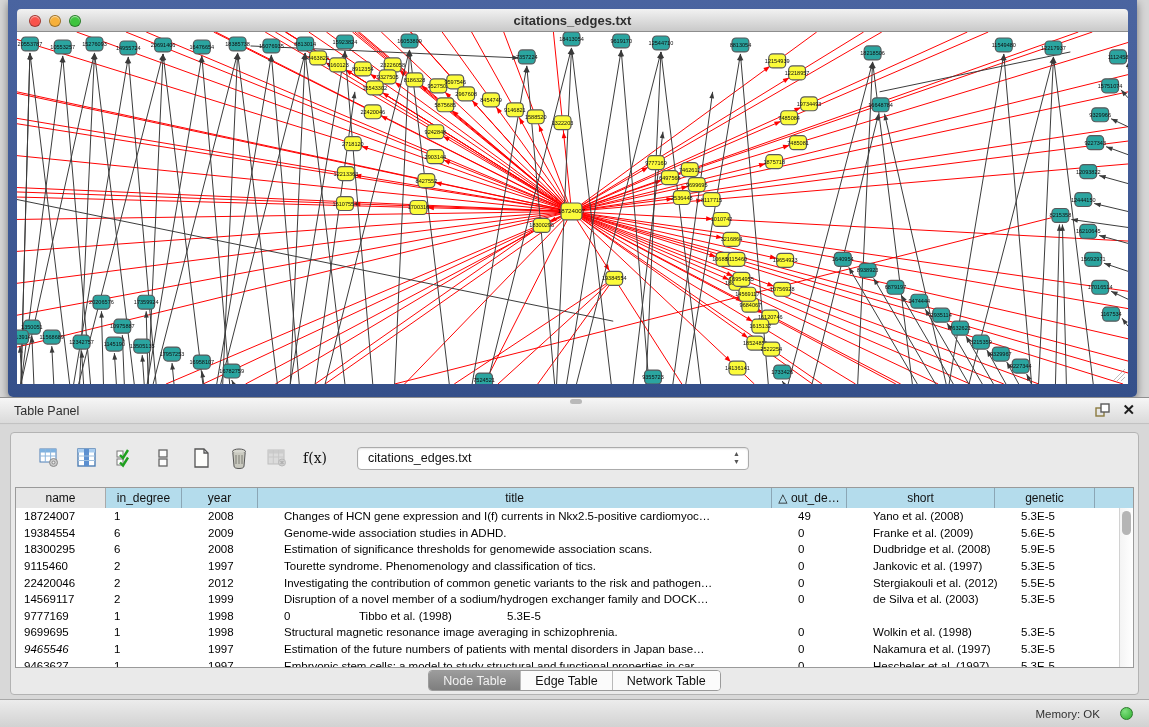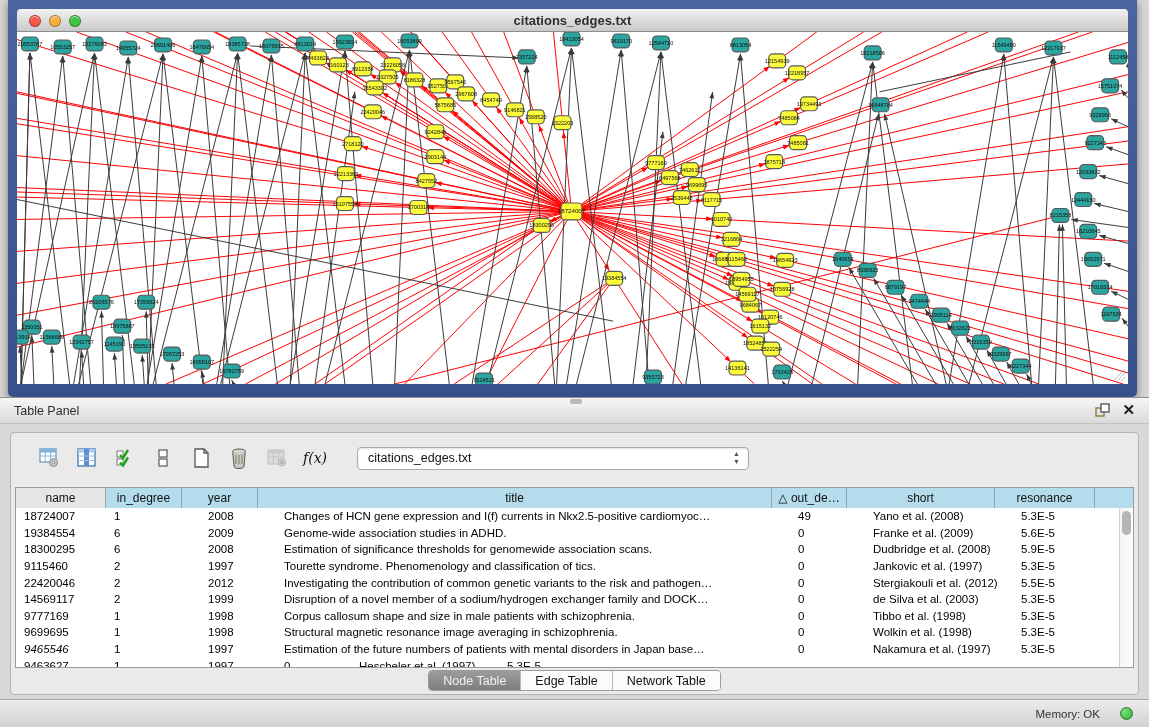--- a/index.html
+++ b/index.html
@@ -52,21 +52,21 @@
   
   #panel-body { position:absolute; left:0; top:425px; width:100%; bottom:28px; background:#d8d8d8; }
   #table-card {
     position:absolute; left:10px; top:7px; right:10px; bottom:4px;
     background:#eaeaea; border:1px solid #b3b3b3; border-radius:4px;
   }
   #toolbar { position:absolute; left:0; top:0; right:0; height:50px;
              display:flex; align-items:center; padding-left:26px; gap:14px; }
   .tool { width:24px; height:24px; display:flex; align-items:center; justify-content:center; cursor:default; }
   .tool svg { display:block; }
-  .fx-glyph { font-family:"DejaVu Serif", serif; font-style:italic; font-size:14px; color:#111; }
+  .fx-glyph { font-family:"DejaVu Serif", serif; font-size:14px; color:#111; }
   #table-selector {
     margin-left:16px; width:392px; height:23px; background:#fff;
     border:1px solid #ababab; border-radius:4px; position:relative;
     display:flex; align-items:center; padding-left:10px;
     box-shadow:inset 0 1px 2px rgba(0,0,0,.12);
   }
   #selector-value { font-size:12.5px; color:#111; }
   #selector-stepper { position:absolute; right:8px; top:2px; font-size:7px; color:#555;
                       line-height:8px; text-align:center; }
 
@@ -756,21 +756,21 @@
         </div>
 
       <div id="table-wrap">
         <div id="thead">
             <div class="th gray" style="width: 90px;">name</div>
             <div class="th" style="width: 76px;">in_degree</div>
             <div class="th" style="width: 76px;">year</div>
             <div class="th" style="width: 514px;">title</div>
             <div class="th" style="width: 75px;">△ out_de…</div>
             <div class="th" style="width: 148px;">short</div>
-            <div class="th" style="width: 100px;">resonance</div>
+            <div class="th" style="width: 100px;">genetic</div>
             <div class="th fill"></div>
           </div>
         <div id="tbody">
             <div class="tr">
               <div class="td" style="width: 90px;">18724007</div>
               <div class="td" style="width: 94px;">1</div>
               <div class="td" style="width: 76px;">2008</div>
               <div class="td" style="width: 514px;">Changes of HCN gene expression and I(f) currents in Nkx2.5-positive cardiomyoc…</div>
               <div class="td" style="width: 75px;">49</div>
               <div class="td" style="width: 148px;">Yano et al. (2008)</div>
@@ -818,21 +818,20 @@
               <div class="td" style="width: 76px;">1999</div>
               <div class="td" style="width: 514px;">Disruption of a novel member of a sodium/hydrogen exchanger family and DOCK…</div>
               <div class="td" style="width: 75px;">0</div>
               <div class="td" style="width: 148px;">de Silva et al. (2003)</div>
               <div class="td" style="width: 100px;">5.3E-5</div>
             </div>
             <div class="tr">
               <div class="td" style="width: 90px;">9777169</div>
               <div class="td" style="width: 94px;">1</div>
               <div class="td" style="width: 76px;">1998</div>
-              <div class="td" style="width: 514px;">Corpus callosum shape and size in male patients with schizophrenia.</div>
               <div class="td" style="width: 75px;">0</div>
               <div class="td" style="width: 148px;">Tibbo et al. (1998)</div>
               <div class="td" style="width: 100px;">5.3E-5</div>
             </div>
             <div class="tr">
               <div class="td" style="width: 90px;">9699695</div>
               <div class="td" style="width: 94px;">1</div>
               <div class="td" style="width: 76px;">1998</div>
               <div class="td" style="width: 514px;">Structural magnetic resonance image averaging in schizophrenia.</div>
               <div class="td" style="width: 75px;">0</div>
@@ -845,20 +844,21 @@
               <div class="td" style="width: 76px;">1997</div>
               <div class="td" style="width: 514px;">Estimation of the future numbers of patients with mental disorders in Japan base…</div>
               <div class="td" style="width: 75px;">0</div>
               <div class="td" style="width: 148px;">Nakamura et al. (1997)</div>
               <div class="td" style="width: 100px;">5.3E-5</div>
             </div>
             <div class="tr">
               <div class="td" style="width: 90px;">9463627</div>
               <div class="td" style="width: 94px;">1</div>
               <div class="td" style="width: 76px;">1997</div>
+              <div class="td" style="width: 514px;">Embryonic stem cells: a model to study structural and functional properties in car…</div>
               <div class="td" style="width: 75px;">0</div>
               <div class="td" style="width: 148px;">Hescheler et al. (1997)</div>
               <div class="td" style="width: 100px;">5.3E-5</div>
             </div>
           </div>
         <div id="vscroll">
           <div id="vthumb"></div>
         </div>
       </div>
 

